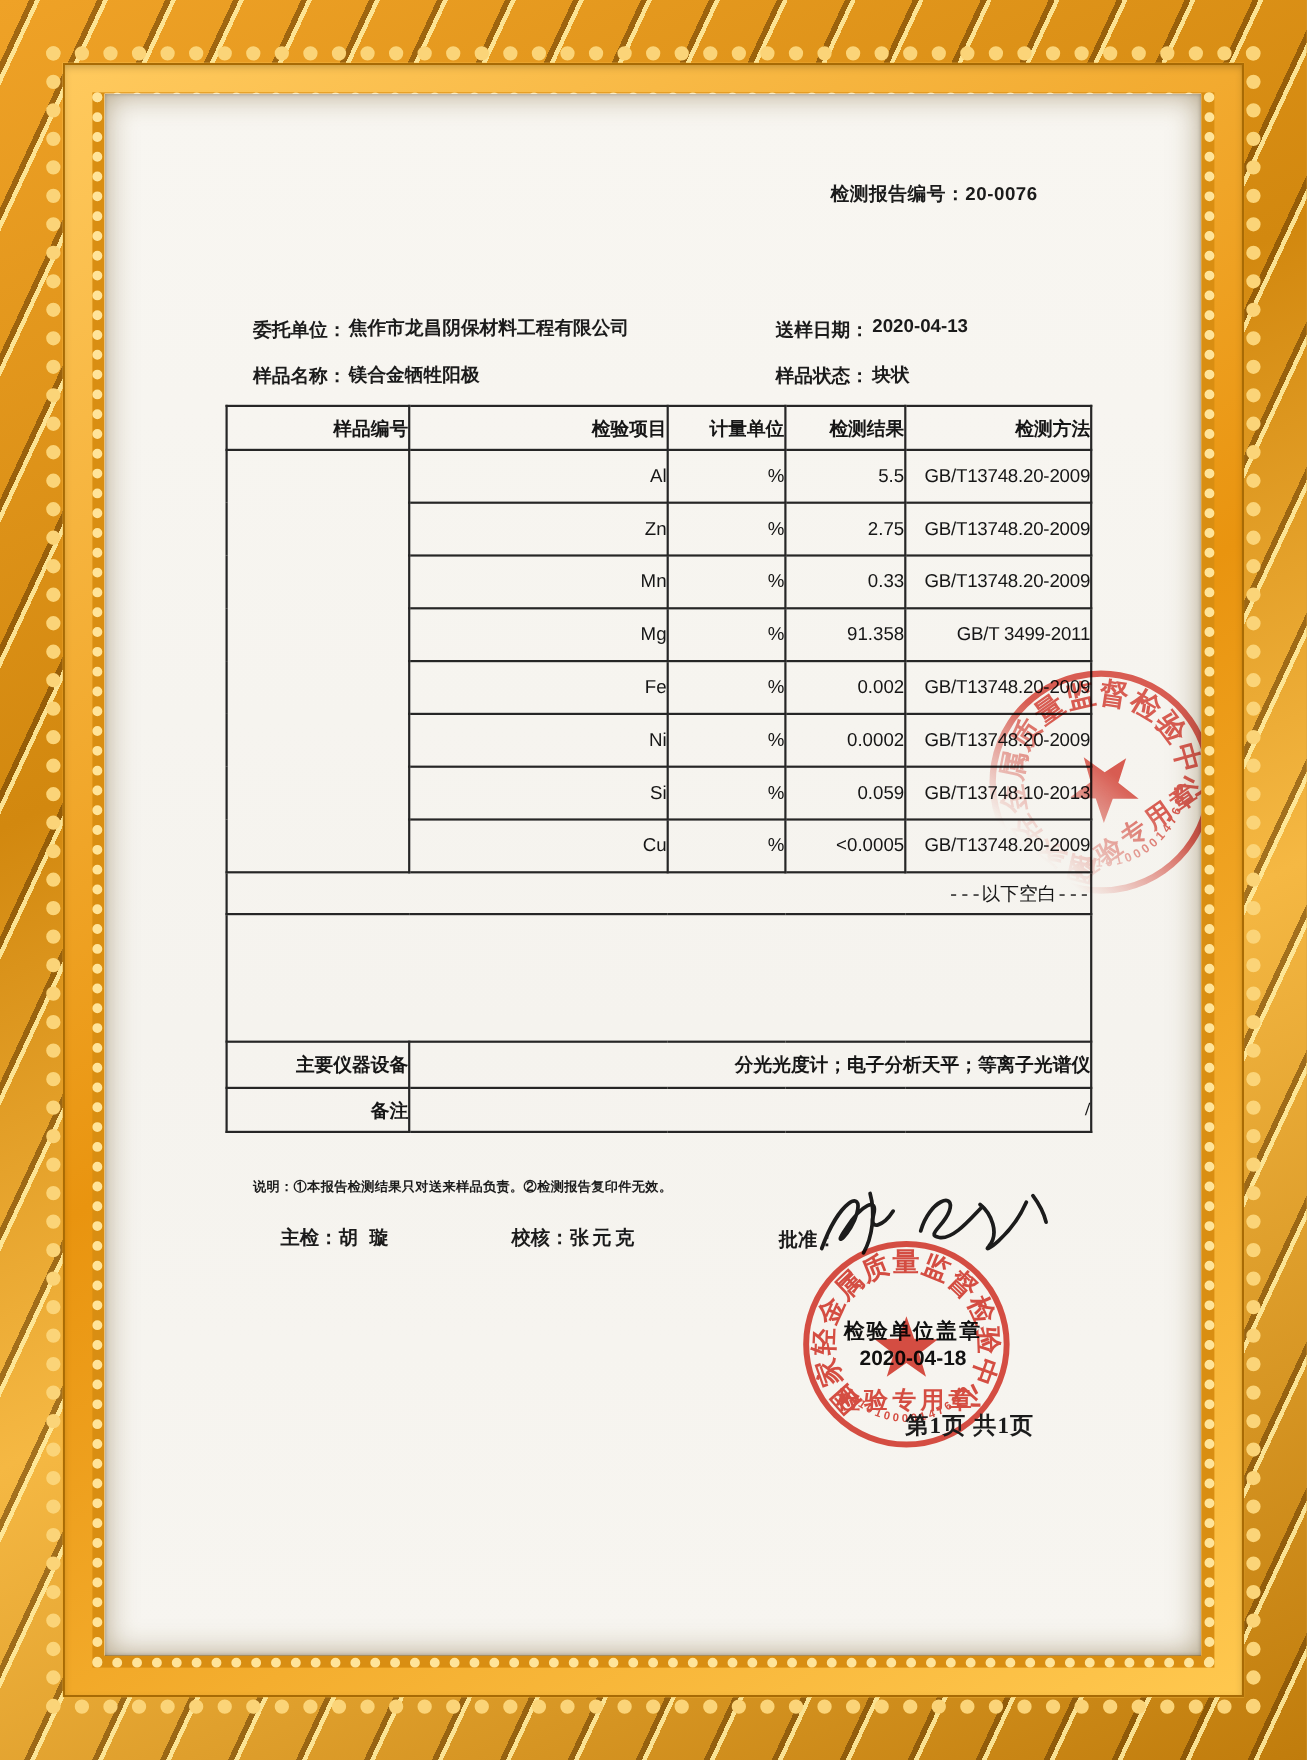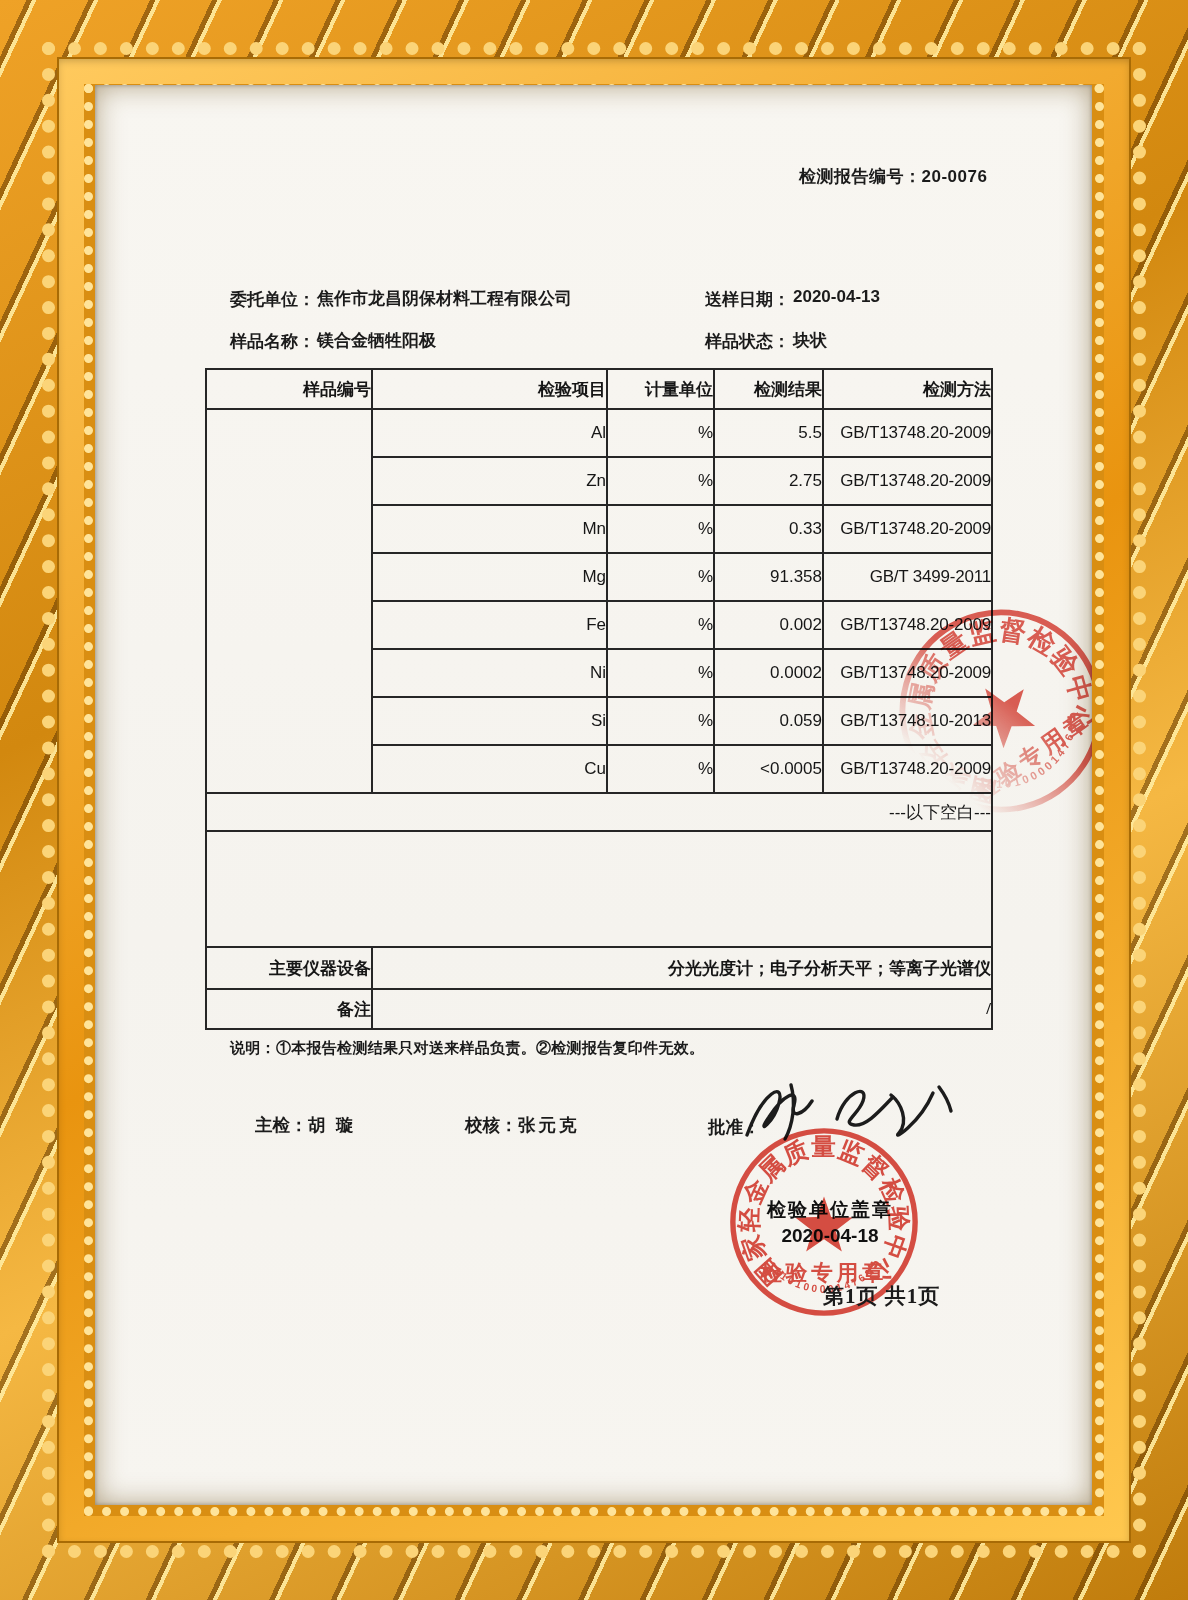--- a/index.html
+++ b/index.html
@@ -38,21 +38,21 @@
   
   .paper {
     position:absolute; left:95px; top:85px; width:997px; height:1420px;
     background:linear-gradient(180deg,#f8f6f1 0%,#f5f3ee 60%,#f7f5f0 100%);
     box-shadow: inset 0 0 28px rgba(105,75,20,.5), inset 0 0 4px rgba(0,0,0,.35);
     overflow:hidden;
     color:#1b1b1b;
   }
   .abs { position:absolute; }
   .report-no { left:660px; top:80px; font-size:17px; font-weight:600;
-    font-family:"Liberation Sans", sans-serif; letter-spacing:.5px;margin-left:44px; }
+    font-family:"Liberation Sans", sans-serif; letter-spacing:.5px; }
   .title-wrap { left:0; top:118px; width:100%; text-align:center; }
   .title {
     display:inline-block; font-size:29px; font-weight:700; letter-spacing:2px;
     border-bottom:3px solid #121212; padding:0 8px 5px 8px; color:#141414;
   }
   .info-label { font-size:17px; font-weight:600; }
   .info-value { font-size:17px; font-weight:700; font-family:"Liberation Sans", sans-serif; }
   .info-value.serifval { font-family:"Liberation Serif", serif; }
 
   
@@ -61,26 +61,26 @@
     border-collapse:collapse; table-layout:fixed;
     font-family:"Liberation Sans", sans-serif;
   }
   table.report th, table.report td {
     border:2px solid #262626; text-align:right; vertical-align:middle;
     font-size:17px; color:#161616;
   }
   table.report th { height:40px; font-weight:600; font-family:"Liberation Serif", serif; }
   td.cell { height:48px; }
   td.method { font-size:16px; letter-spacing:-0.2px; }
-  td.blanknote { height:38px; font-family:Liberation Sans, sans-serif; font-size:17px;padding-left:37px; }
+  td.blanknote { height:38px; font-family:Liberation Mono, monospace; font-size:17px;padding-left:37px; }
   td.tallblank { height:116px; }
   td.rowlabel { height:42px; font-family:"Liberation Serif", serif; font-weight:600; }
   td.leftval { text-align:left; padding-left:18px; font-family:"Liberation Serif", serif; font-weight:600; }
 
-  .notes { left:135px; top:954px; font-size:15px; font-weight:600; letter-spacing:.3px; }
+  .notes { left:135px; top:986px; font-size:12px; font-weight:600; letter-spacing:.3px; }
 
   .sig-label { font-size:17.5px; font-weight:600; }
   .sig-name  { font-size:17.5px; font-weight:600; letter-spacing:3px; }
 
   .seal-caption { left:640px; top:1112px; width:190px; text-align:center;
     font-size:19px; font-weight:700; letter-spacing:2px; color:#111; z-index:2; }
   .seal-date { left:640px; top:1140px; width:190px; text-align:center;
     font-size:19px; font-weight:700; font-family:"Liberation Sans", sans-serif;
     color:#111; z-index:2; }
 

